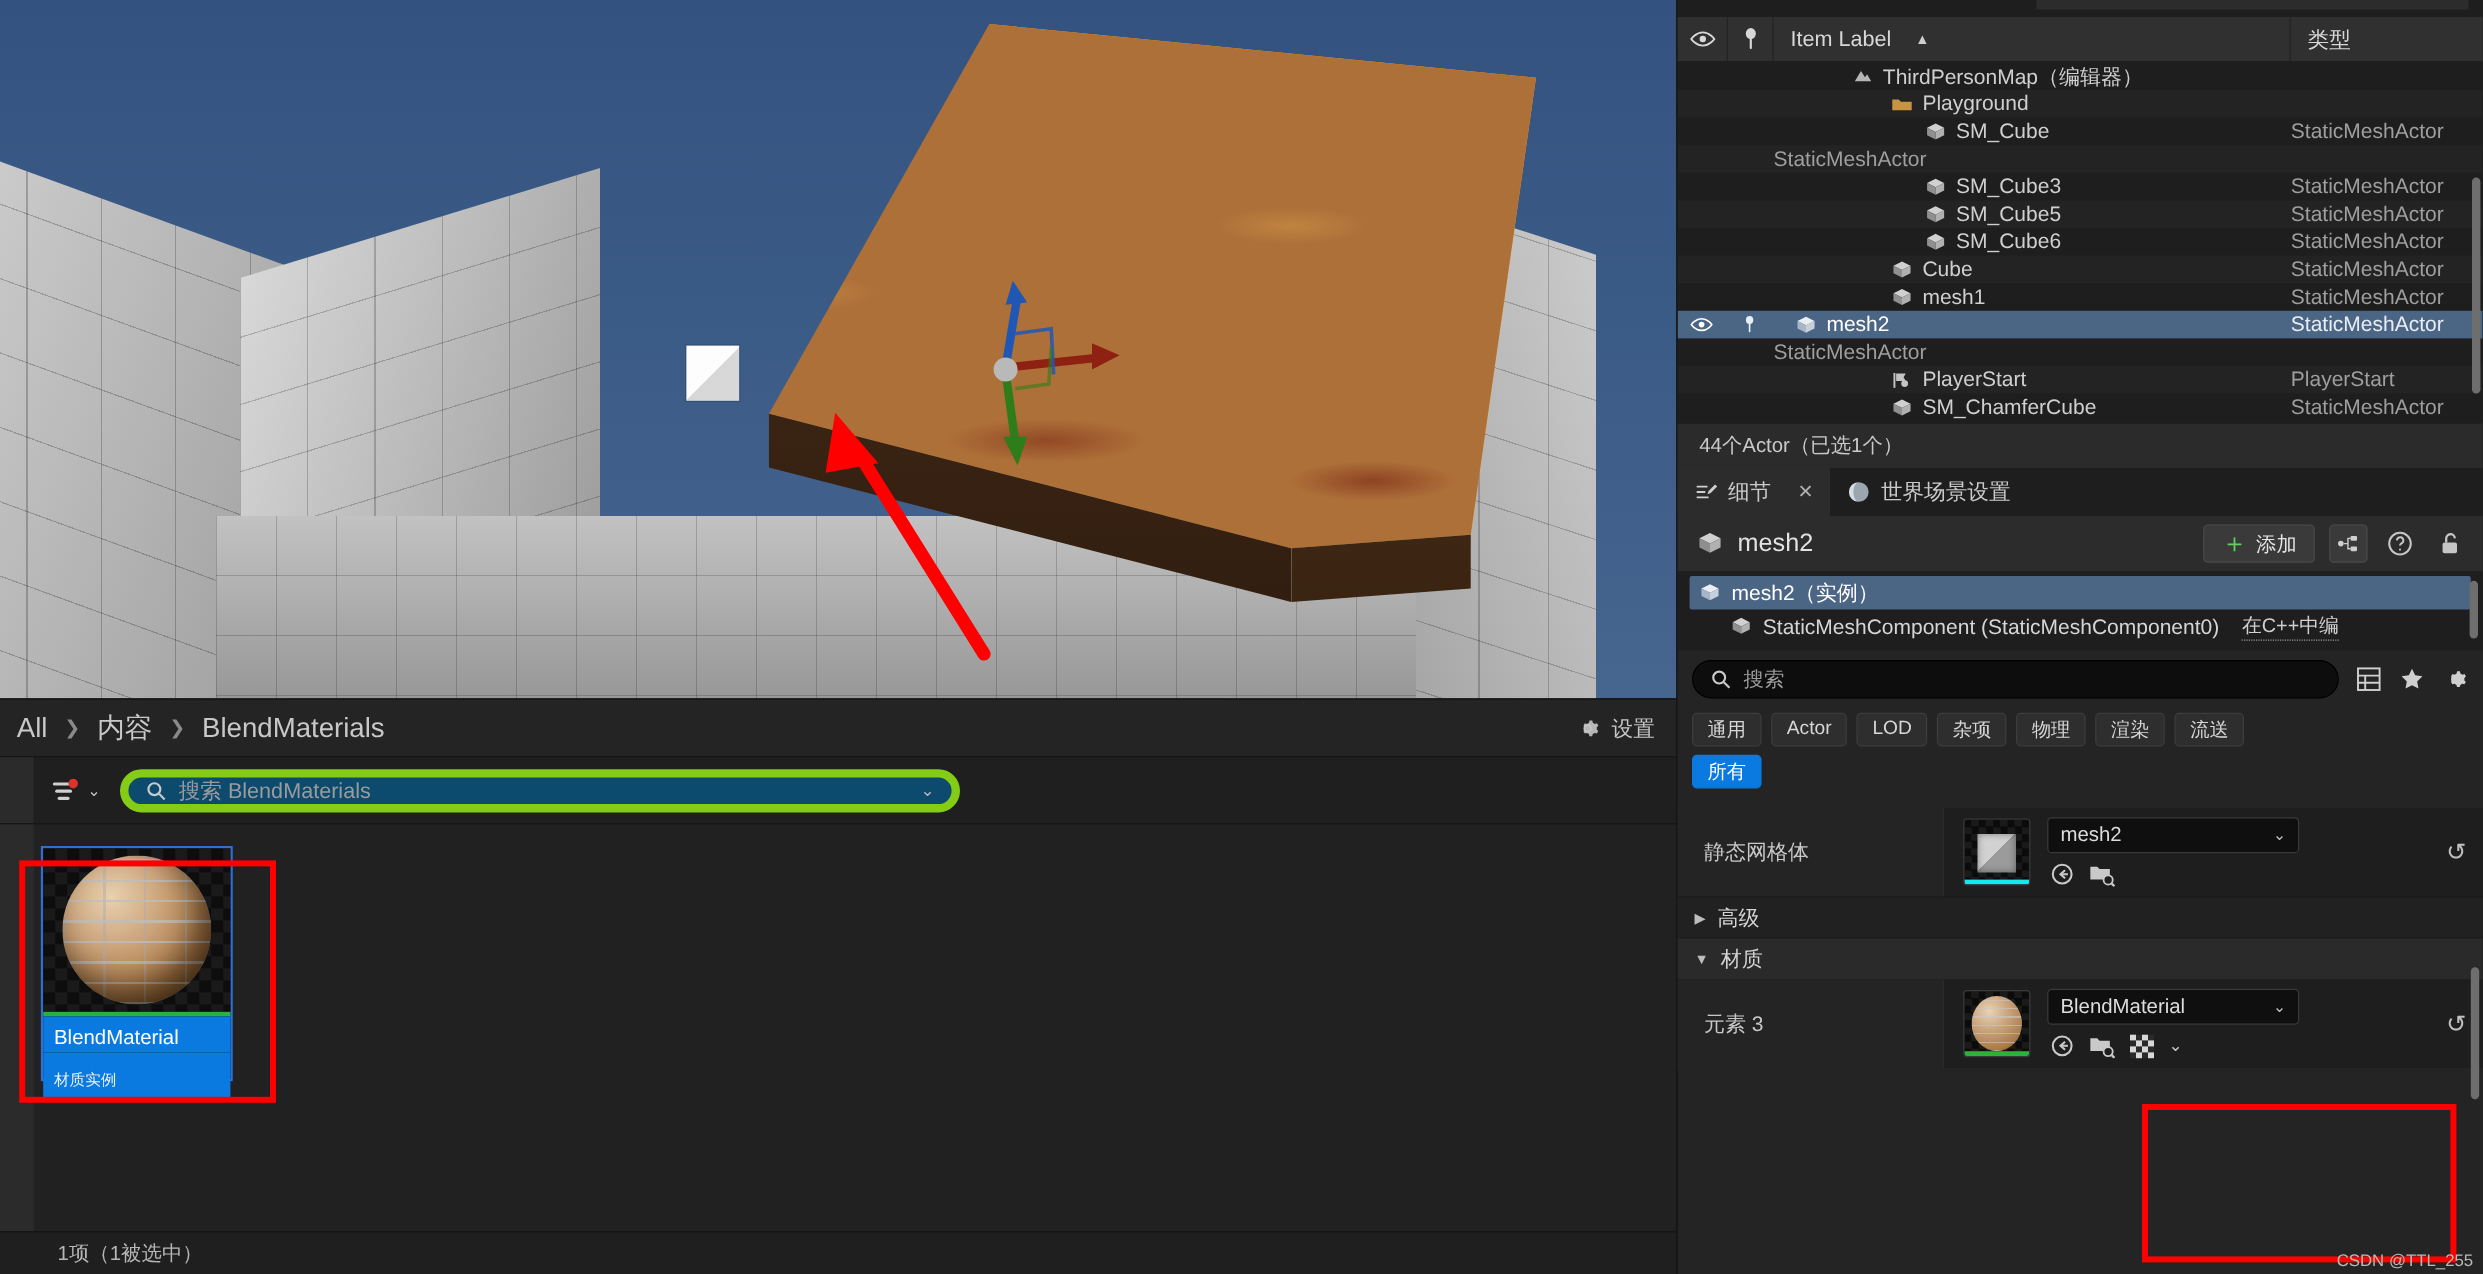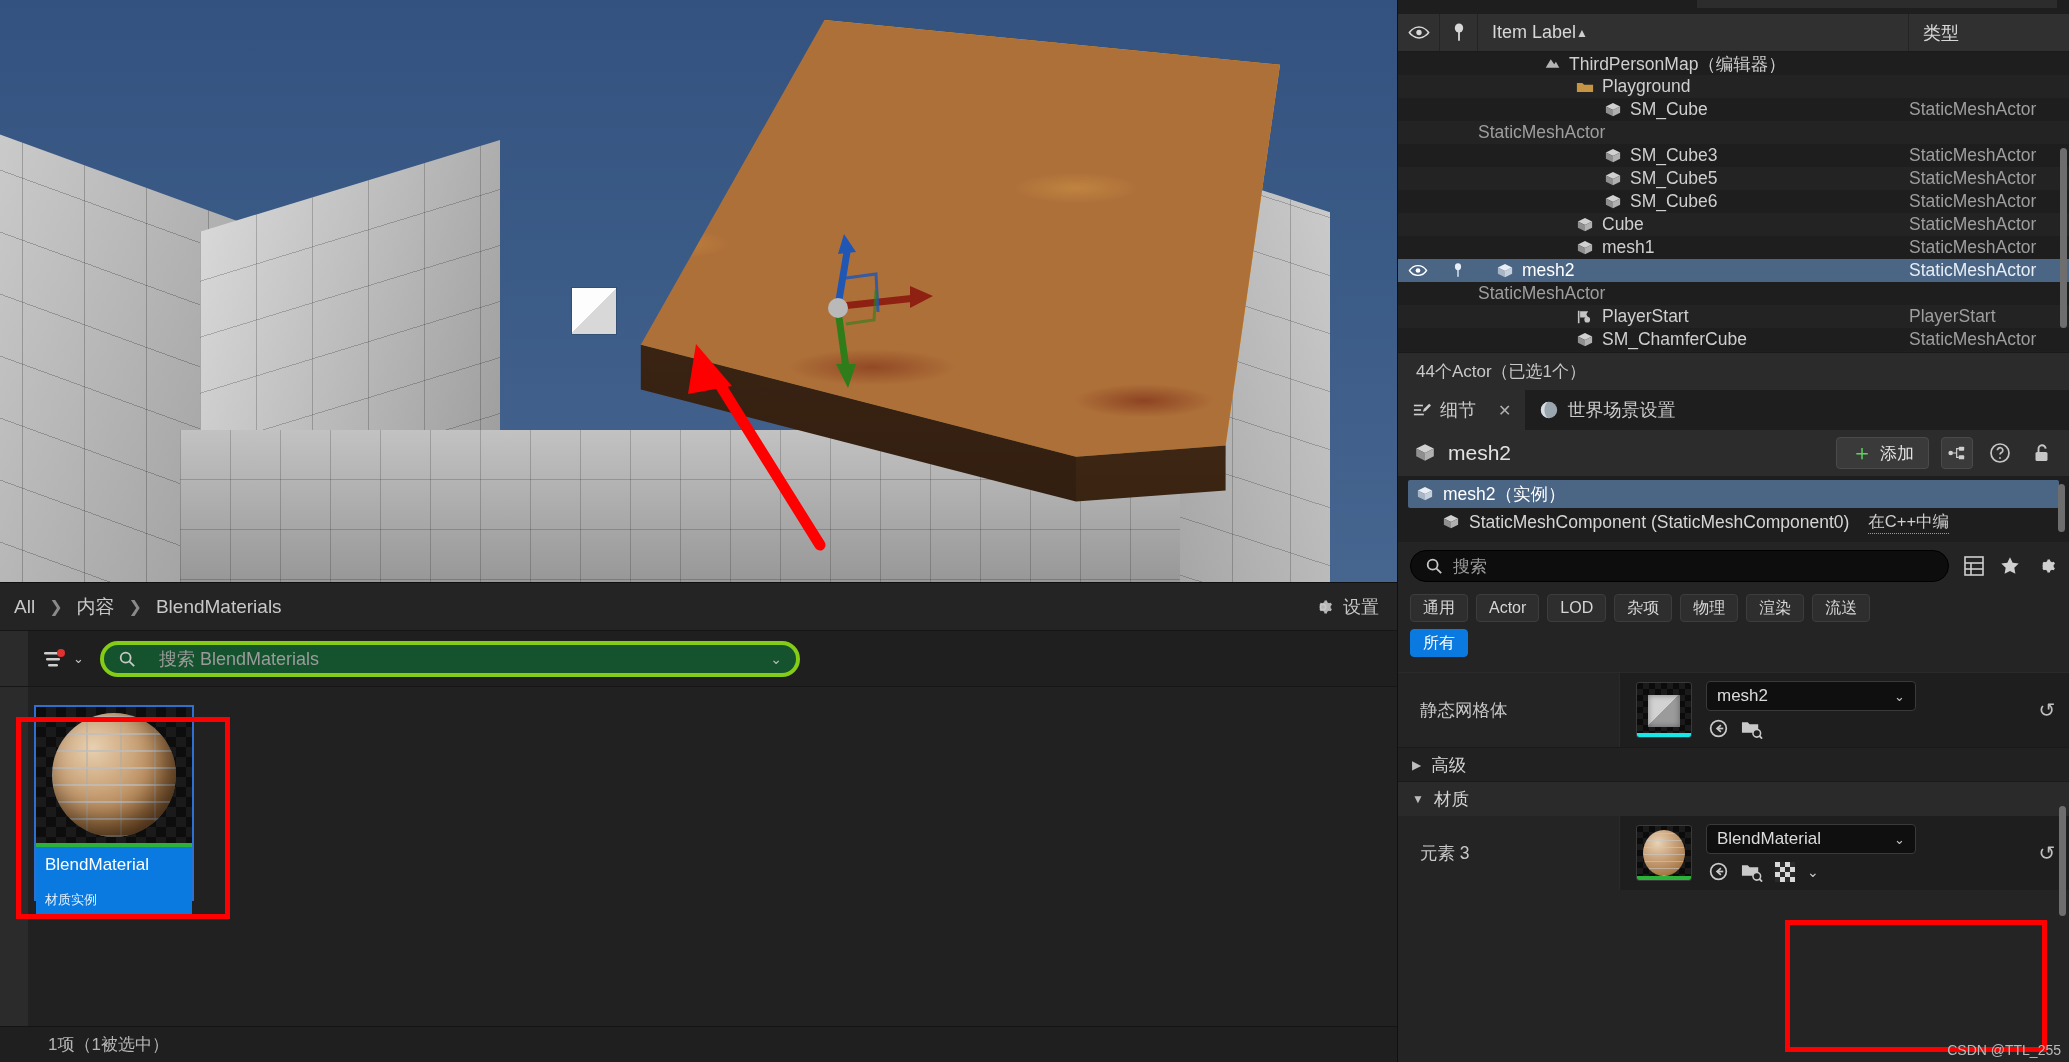--- a/index.html
+++ b/index.html
@@ -116,39 +116,39 @@
 
   
   .viewport-arrow { position: absolute; left: 660px; top: 330px; width: 250px; height: 250px; }
 
   
   .cb-breadcrumb {
     position: absolute; left: 0; top: 582px; width: 1397px; height: 48px;
     background: #242424; display: flex; align-items: center;
     border-top: 1px solid #0f0f0f;
   }
-  .crumb { font-size: 19px; color: #c8c8c8; padding: 0 4px; }
+  .crumb { font-size: 23px; color: #c8c8c8; padding: 0 4px; }
   .crumb-sep { font-size: 16px; color: #8a8a8a; padding: 0 10px; }
   .crumb:first-child { margin-left: 10px; }
   .cb-settings {
     position: absolute; right: 18px; top: 0; height: 48px;
     display: flex; align-items: center; gap: 9px; color: #c6c6c6; font-size: 18px;
   }
 
   .cb-searchbar {
     position: absolute; left: 0; top: 630px; width: 1397px; height: 56px;
     background: #1f1f1f; display: flex; align-items: center;
     border-top: 1px solid #161616;
   }
   .cb-rail { width: 28px; height: 56px; background: #2b2b2b; }
   .filter-btn { display: flex; align-items: center; gap: 7px; margin-left: 14px; position: relative; }
   .search-box {
-    margin-left: 16px; flex: 0 0 700px; height: 36px; background: #14532d;
-    border-radius: 18px; display: flex; align-items: center; padding: 0 14px; gap: 23px;
-    border: 4px solid #84cc16;
+    margin-left: 16px; flex: 0 0 700px; height: 36px; background: #0c4a6e;
+    border-radius: 18px; display: flex; align-items: center; padding: 0 14px; gap: 10px;
+    border: 7px solid #84cc16;
   }
   .search-box .ph { color: #9b9b9b; font-size: 18px; }
   .search-chevron { margin-left: auto; color: #b9b9b9; font-size: 14px; }
 
   .cb-body {
     position: absolute; left: 0; top: 686px; width: 1397px; height: 340px;
     background: #212121; border-top: 1px solid #161616;
   }
   .cb-sidebar-strip { position: absolute; left:0; top:0; width: 28px; height: 340px; background:#2b2b2b;}
   .asset-tile {
@@ -199,21 +199,21 @@
     background:#2c2c2c; border-radius: 8px 8px 0 0;
   }
   .out-header {
     display: flex; align-items: center; height: 38px; background: #303030;
     border-bottom: 1px solid #1b1b1b; font-size: 18px; color: #d7d7d7;
   }
   .out-h-eye { width: 42px; display:flex; align-items:center; justify-content:center;
                border-right: 1px solid #242424; height: 100%; }
   .out-h-pin { width: 38px; display:flex; align-items:center; justify-content:center;
                border-right: 1px solid #242424; height: 100%; }
-  .out-h-label { flex: 1; padding-left: 14px; display:flex; align-items:center; gap:0;
+  .out-h-label { flex: 1; padding-left: 14px; display:flex; align-items:center; gap:20px;
                  border-right: 1px solid #242424; height:100%; }
   .out-h-type { width: 160px; padding-left: 14px; display:flex; align-items:center; height:100%; }
 
   .out-list { position: relative; height: 300px; overflow: hidden; background: #1e1e1e; }
   .out-row {
     display: flex; align-items: center; height: 23px; font-size: 17.5px; color: #cfcfcf;
     position: relative;
   }
   .out-row.alt { background: #232323; }
   .out-row.sel { background: #4b6585; }

